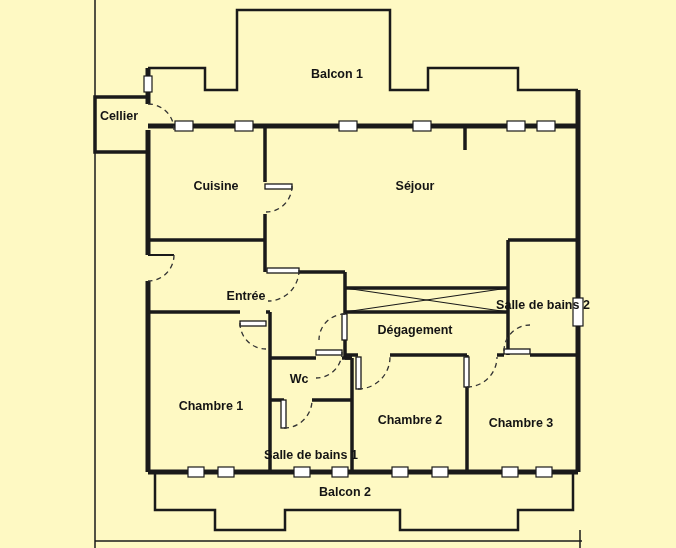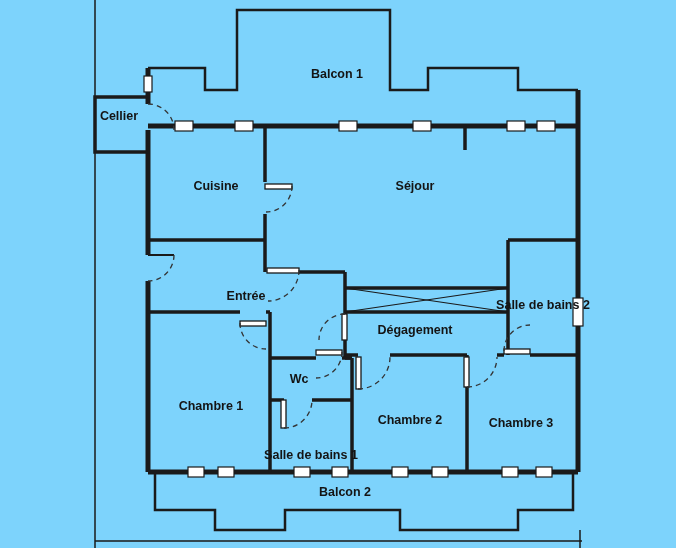--- a/index.html
+++ b/index.html
@@ -1,16 +1,16 @@
 <!DOCTYPE html>
 <html><head>
 <meta charset="utf-8">
 <style>
   html,body{margin:0;padding:0;background:#fff;}
-  #stage{position:relative;width:676px;height:548px;background:#7dd3fc;overflow:hidden;
+  #stage{position:relative;width:676px;height:548px;background:#fef9c3;overflow:hidden;
          font-family:"Liberation Sans", sans-serif;text-decoration:underline;}
   svg{position:absolute;left:0;top:0;}
   text{font-family:"Liberation Sans", sans-serif;font-size:12.5px;font-weight:600;
        fill:#141414;text-anchor:middle;}
 </style>
 </head>
 <body>
 
 <div id="stage">
 <svg width="676" height="548" viewBox="0 0 676 548">

